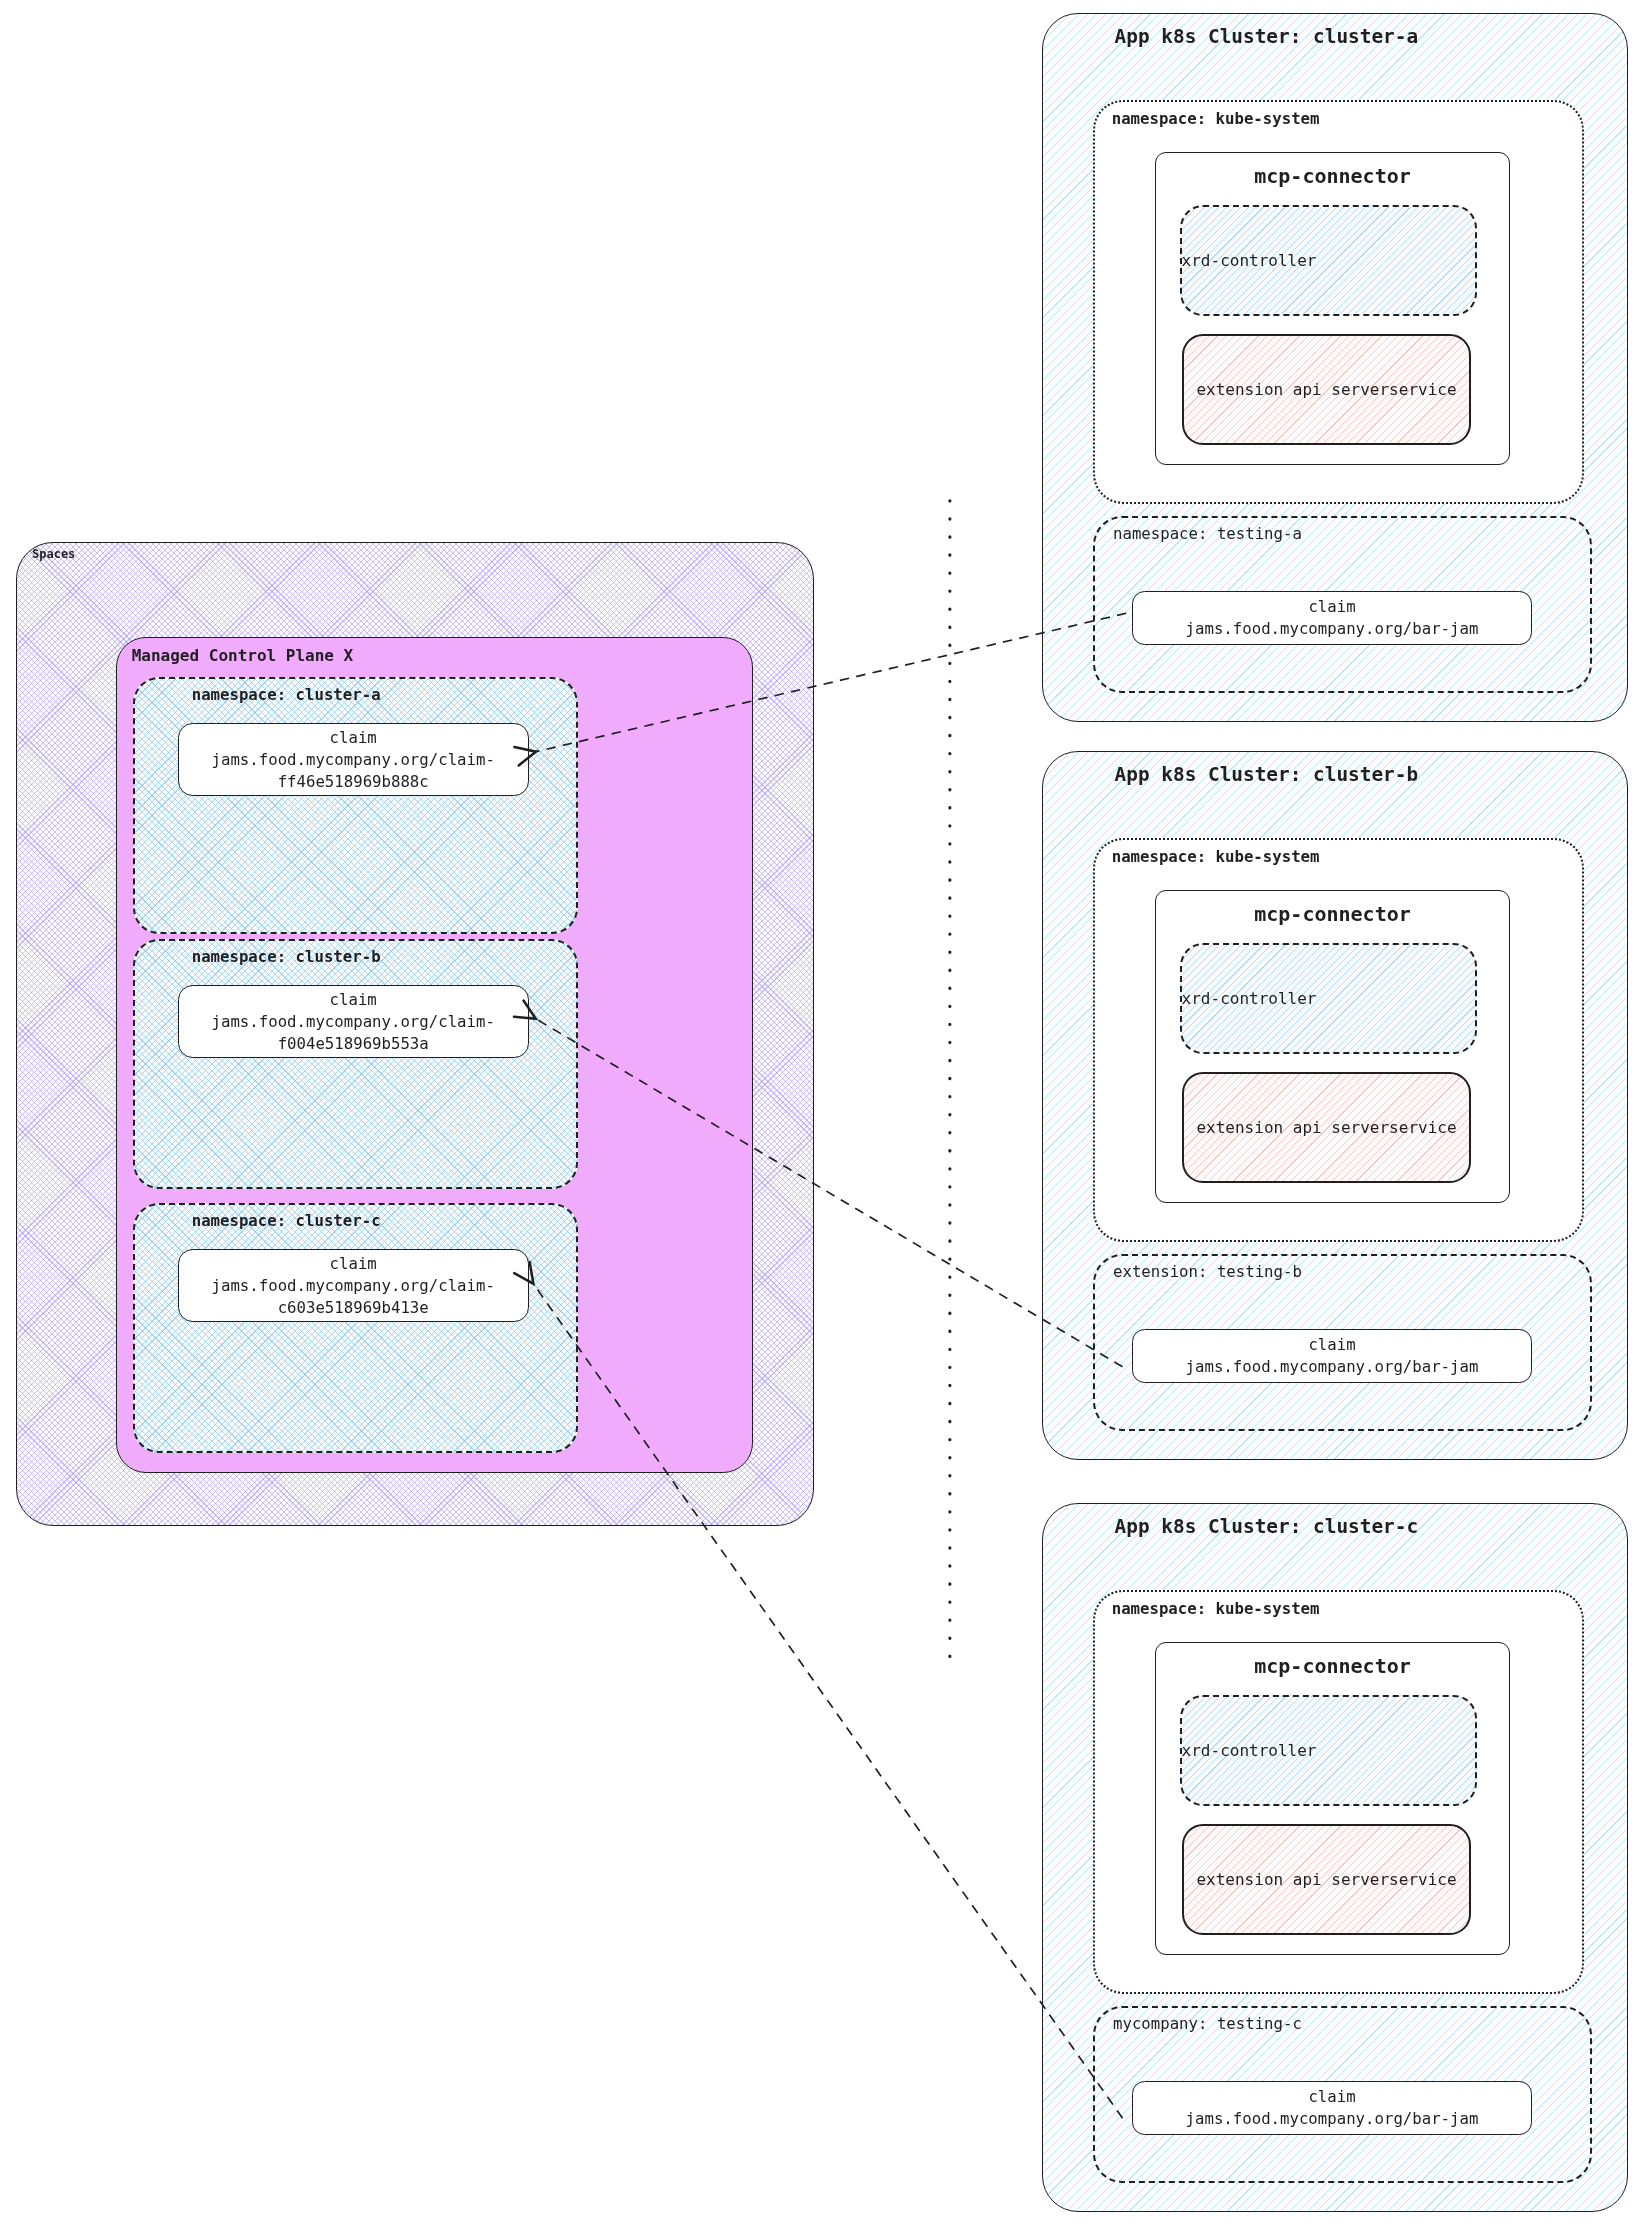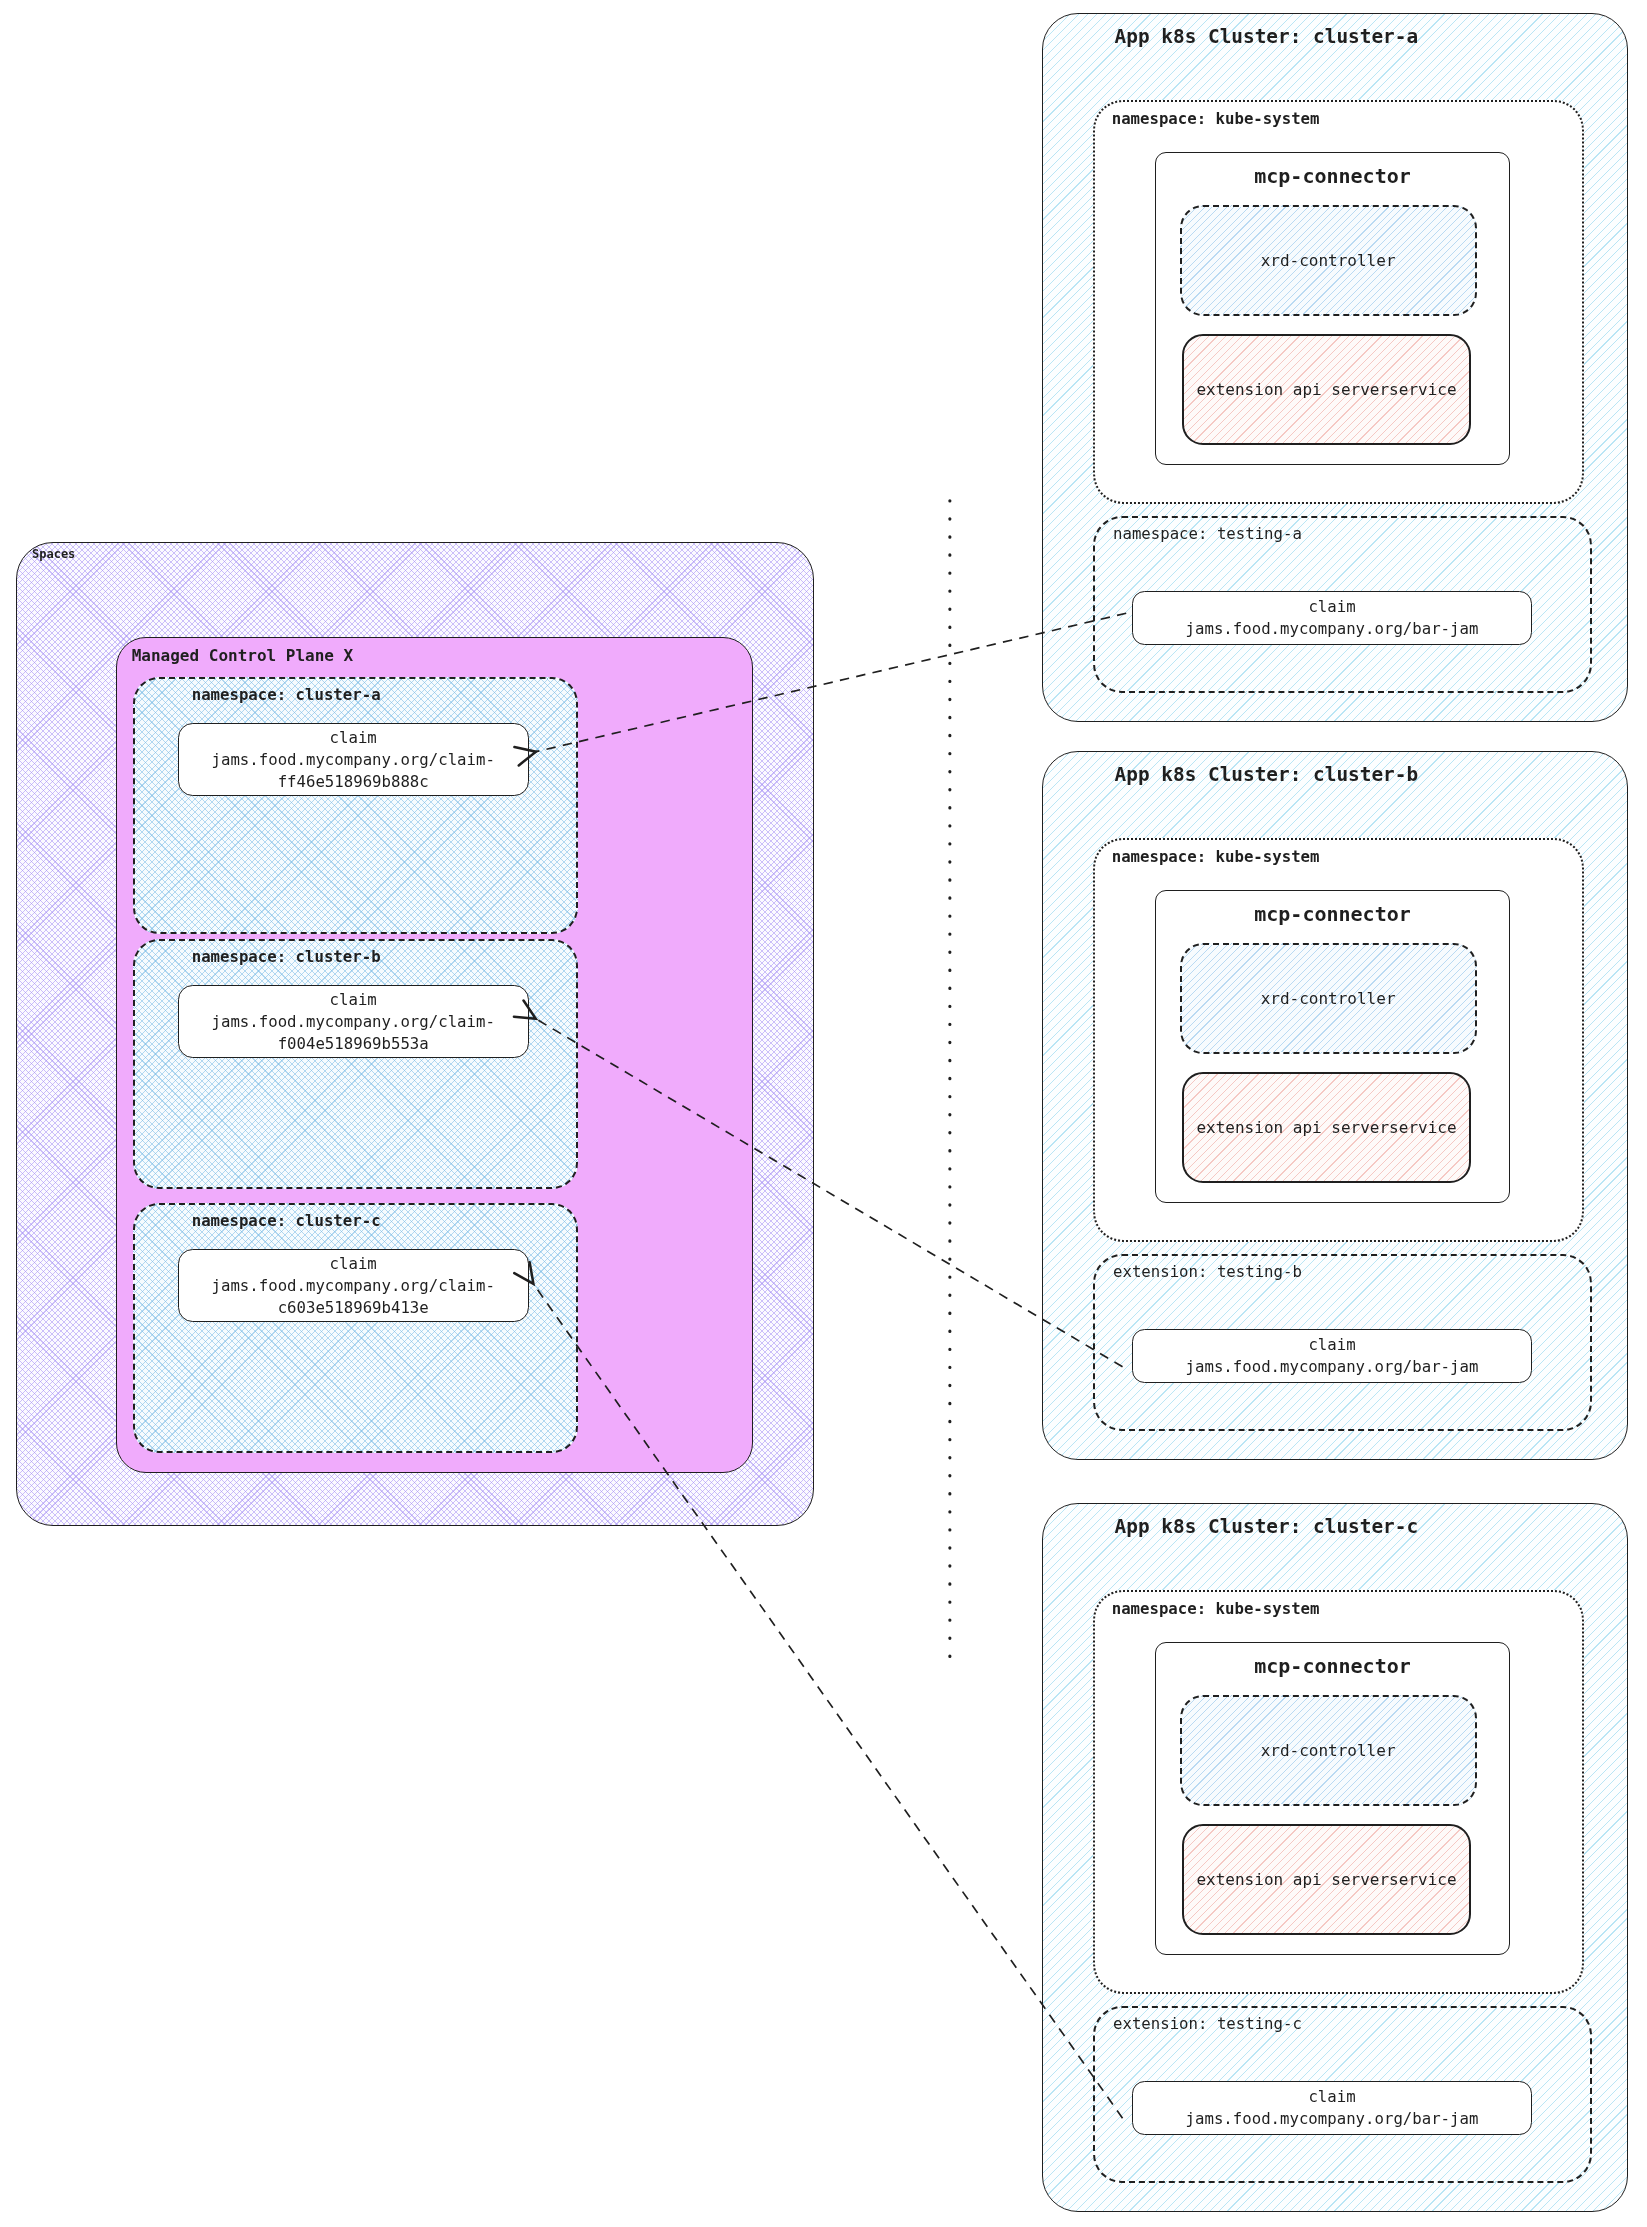--- a/index.html
+++ b/index.html
@@ -48,21 +48,21 @@
           font-size:15.7px;line-height:22px;text-align:center;}
 
   
   .cluster{left:1042px;width:584px;height:707px;border:1.6px solid #1f1f1f;border-radius:36px;position:absolute;}
   .cluster-title{position:absolute;left:23.6px;top:10.5px;font-size:19.4px;font-weight:bold;letter-spacing:0;margin-left:48px;}
   .kube{position:absolute;left:50px;top:86px;width:487px;height:400px;border:2.1px dotted #1f1f1f;border-radius:30px;background:#ffffff;}
   .kube-label{position:absolute;left:16.7px;top:7.3px;font-size:15.7px;font-weight:bold;}
   .mcpc{position:absolute;left:60px;top:50px;width:353px;height:311px;border:1.6px solid #1f1f1f;border-radius:11px;background:#ffffff;}
   .mcpc-label{position:absolute;left:0;right:0;top:10.5px;text-align:center;font-size:20px;font-weight:bold;}
   .xrd{position:absolute;left:23.6px;top:52px;width:293px;height:107px;border:2.1px dashed #1f1f1f;border-radius:23px;
-       display:flex;align-items:center;justify-content:center;font-size:16px;}
+       display:flex;align-items:center;font-size:16px;}
   .ext{position:absolute;left:26px;top:181px;width:285px;height:107px;border:2.6px solid #1f1f1f;border-radius:21px;
        display:flex;flex-direction:row;align-items:center;justify-content:center;font-size:16px;line-height:22px;text-align:center;}
   .testing{position:absolute;left:50px;top:502px;width:495px;height:173px;border:2.1px dashed #1f1f1f;border-radius:29px;}
   .testing-label{position:absolute;left:18px;top:6.3px;font-size:15.7px;font-weight:normal;}
   .bjclaim{position:absolute;left:37px;top:73px;width:398px;height:52px;border:1px solid #1f1f1f;border-radius:12.6px;
            background:#ffffff;display:flex;flex-direction:column;align-items:center;justify-content:center;
            font-size:15.7px;line-height:22px;text-align:center;}
 
   svg.overlay{position:absolute;left:0;top:0;width:1647px;height:2227px;pointer-events:none;}
 </style>
@@ -162,21 +162,21 @@
         <div class="xrd hatch-blue-light">
           <span>xrd-controller</span>
         </div>
         <div class="ext hatch-pink">
           <div>extension api server</div>
           <div>service</div>
         </div>
       </div>
     </div>
     <div class="testing hatch-cyan">
-      <div class="testing-label">extension: testing-c</div>
+      <div class="testing-label">mycompany: testing-c</div>
       <div class="bjclaim">
         <div>claim</div>
         <div>jams.food.mycompany.org/bar-jam</div>
       </div>
     </div>
   </div>
 
   <svg class="overlay" viewBox="0 0 3147 4256">
     <defs>
       <marker id="openArrow" markerUnits="userSpaceOnUse" markerWidth="56" markerHeight="52" viewBox="0 0 28 26" refX="6" refY="13" orient="auto">

